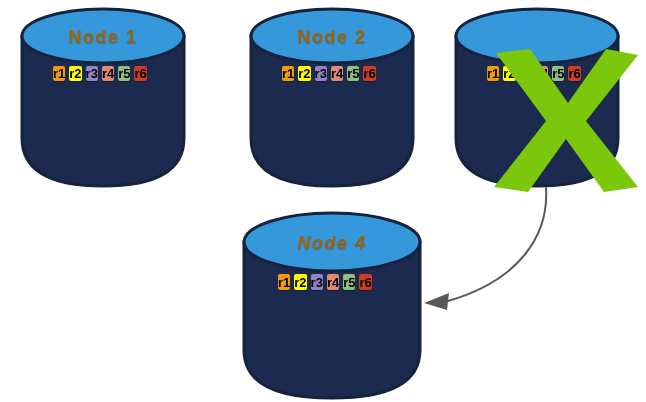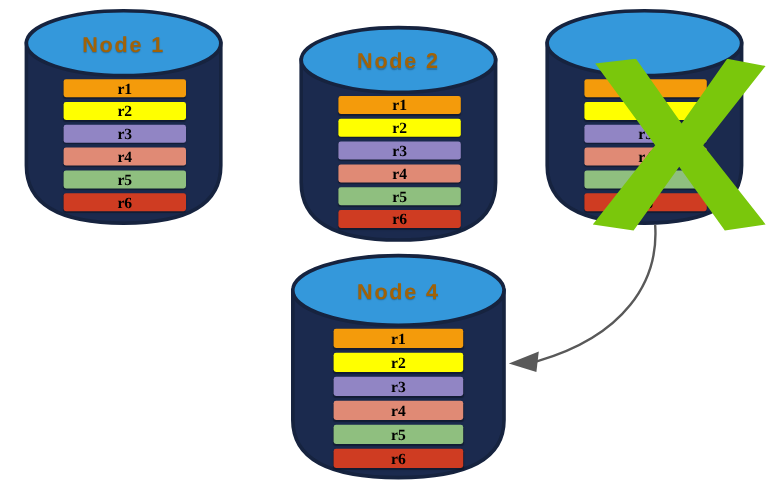--- a/index.html
+++ b/index.html
@@ -37,22 +37,21 @@
     font-size: 18px;
     letter-spacing: 1.5px;
     text-shadow: 0 1px 1px rgba(0,0,0,0.25);
     white-space: nowrap;
     pointer-events: none;
   }
 
   .rows {
     position: absolute;
     display: flex;
-    flex-direction: column;
-    font-family: Liberation Serif, serif;
+    flex-direction: row;
   }
 
   .row {
     position: relative;
     display: flex;
     align-items: center;
     justify-content: center;
     color: #000000;
     font-weight: bold;
     font-size: 13px;
@@ -101,21 +100,21 @@
         </div>
       <div class="row" style="height:15px; background:#8fbf7f;">
           <span>r5</span>
         </div>
       <div class="row" style="height:15px; background:#cf3c22;">
           <span>r6</span>
         </div>
     </div>
   </div>
 
-  <div class="node" style="left:249px; top:20px; width:166px; height:182px;">
+  <div class="node" style="left:249px; top:6px; width:166px; height:182px;">
     <svg class="cyl" width="166" height="182" viewBox="0 0 166 182">
       <path d="M2,30 L2,132 Q2,180 83,180 Q164,180 164,132 L164,30 Z" fill="#1b2a4e" stroke="#16233f" stroke-width="3"></path>
       <ellipse cx="83" cy="30" rx="81" ry="27" fill="#3498db" stroke="#16233f" stroke-width="3"></ellipse>
     </svg>
     <div class="node-title" style="top:21px;">Node  2</div>
     <div class="rows" style="left:33px; top:60px; width:102px; gap:4px;">
       <div class="row" style="height:15px; background:#f49b0b;">
           <span>r1</span>
         </div>
       <div class="row" style="height:15px; background:#ffff00;">
@@ -164,21 +163,21 @@
     <svg class="xmark" width="152" height="144" viewBox="0 0 152 144" style="left:34px; top:43px;">
       <path d="M8,4 L42,0 L80,54 L118,0 L150,6 L98,72 L150,138 L116,143 L78,90 L40,143 L6,138 L58,72 Z" fill="#7ac70c"></path>
     </svg>
   </div>
 
   <div class="node" style="left:242px; top:210px; width:180px; height:190px;">
     <svg class="cyl" width="180" height="190" viewBox="0 0 180 190">
       <path d="M2,32 L2,140 Q2,188 90,188 Q178,188 178,140 L178,32 Z" fill="#1b2a4e" stroke="#16233f" stroke-width="3"></path>
       <ellipse cx="90" cy="32" rx="88" ry="29" fill="#3498db" stroke="#16233f" stroke-width="3"></ellipse>
     </svg>
-    <div class="node-title" style="top:23px;">Node  4</div>
+    <div class="node-title" style="top:23px;font-style:italic;">Node  4</div>
     <div class="rows" style="left:36px; top:64px; width:108px; gap:4px;">
       <div class="row" style="height:16px; background:#f49b0b;">
           <span>r1</span>
         </div>
       <div class="row" style="height:16px; background:#ffff00;">
           <span>r2</span>
         </div>
       <div class="row" style="height:16px; background:#9185c4;">
           <span>r3</span>
         </div>

